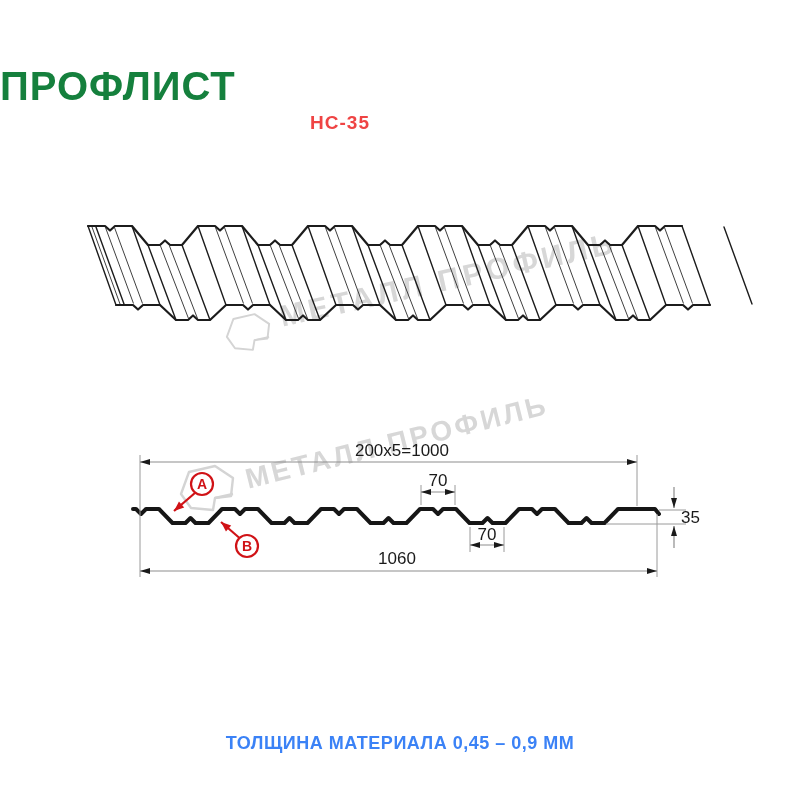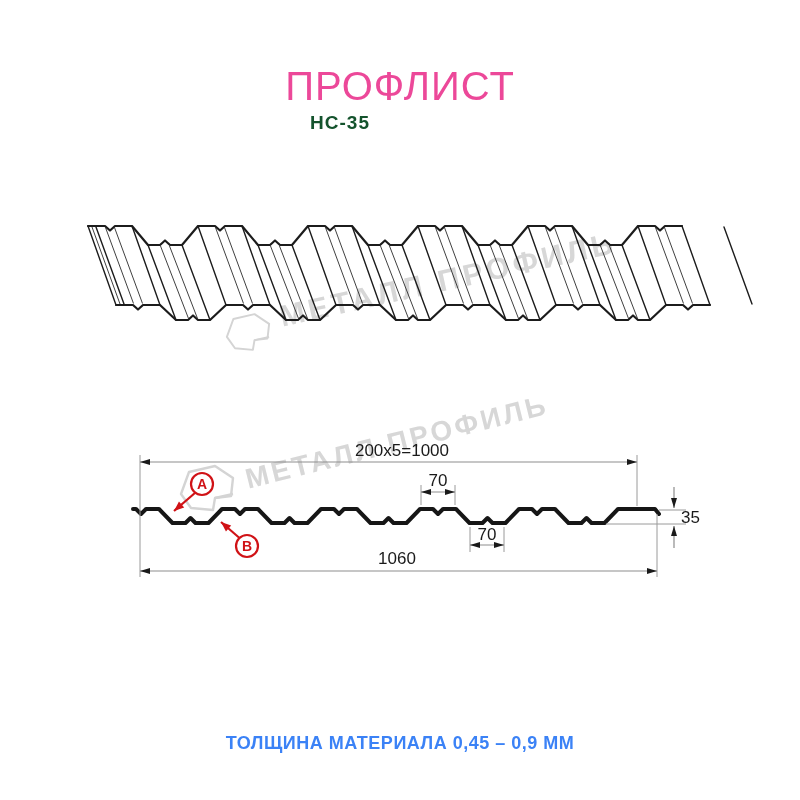--- a/index.html
+++ b/index.html
@@ -1,22 +1,22 @@
 <!DOCTYPE html>
 <html><head>
 <meta charset="utf-8">
 <style>
   html,body{margin:0;padding:0;background:#fff;}
   .canvas{position:relative;width:800px;height:800px;background:#ffffff;overflow:hidden;
           font-family:"Liberation Sans", sans-serif;}
   
-  .title{position:absolute;left:0;top:64px;width:800px;text-align:center;
-         font-size:40px;font-weight:400;letter-spacing:1px;color:#ec4899;z-index:3;}
+  .title{position:absolute;left:0;top:64px;width:800px;text-align:left;
+         font-size:40px;font-weight:700;letter-spacing:1px;color:#15803d;z-index:3;}
   .subtitle{position:absolute;left:0;top:112px;width:680px;text-align:center;
-         font-size:19px;font-weight:700;letter-spacing:1px;color:#14532d;z-index:3;}
+         font-size:19px;font-weight:700;letter-spacing:1px;color:#ef4444;z-index:3;}
   
   .footer{position:absolute;left:0;top:733px;width:800px;text-align:center;
          font-size:18px;font-weight:700;letter-spacing:0.5px;color:#3b82f6;z-index:3;}
   
   .wm{position:absolute;color:#d7d7d7;font-weight:700;white-space:nowrap;z-index:0;
       transform-origin:left center;}
   .wm1{left:280px;top:300px;font-size:30px;letter-spacing:4px;transform:rotate(-12.5deg);}
   .wm2{left:246px;top:464px;font-size:28px;letter-spacing:3px;transform:rotate(-14deg);}
   .wmlogo{position:absolute;z-index:0;}
   .wmlogo1{left:222px;top:309px;}

